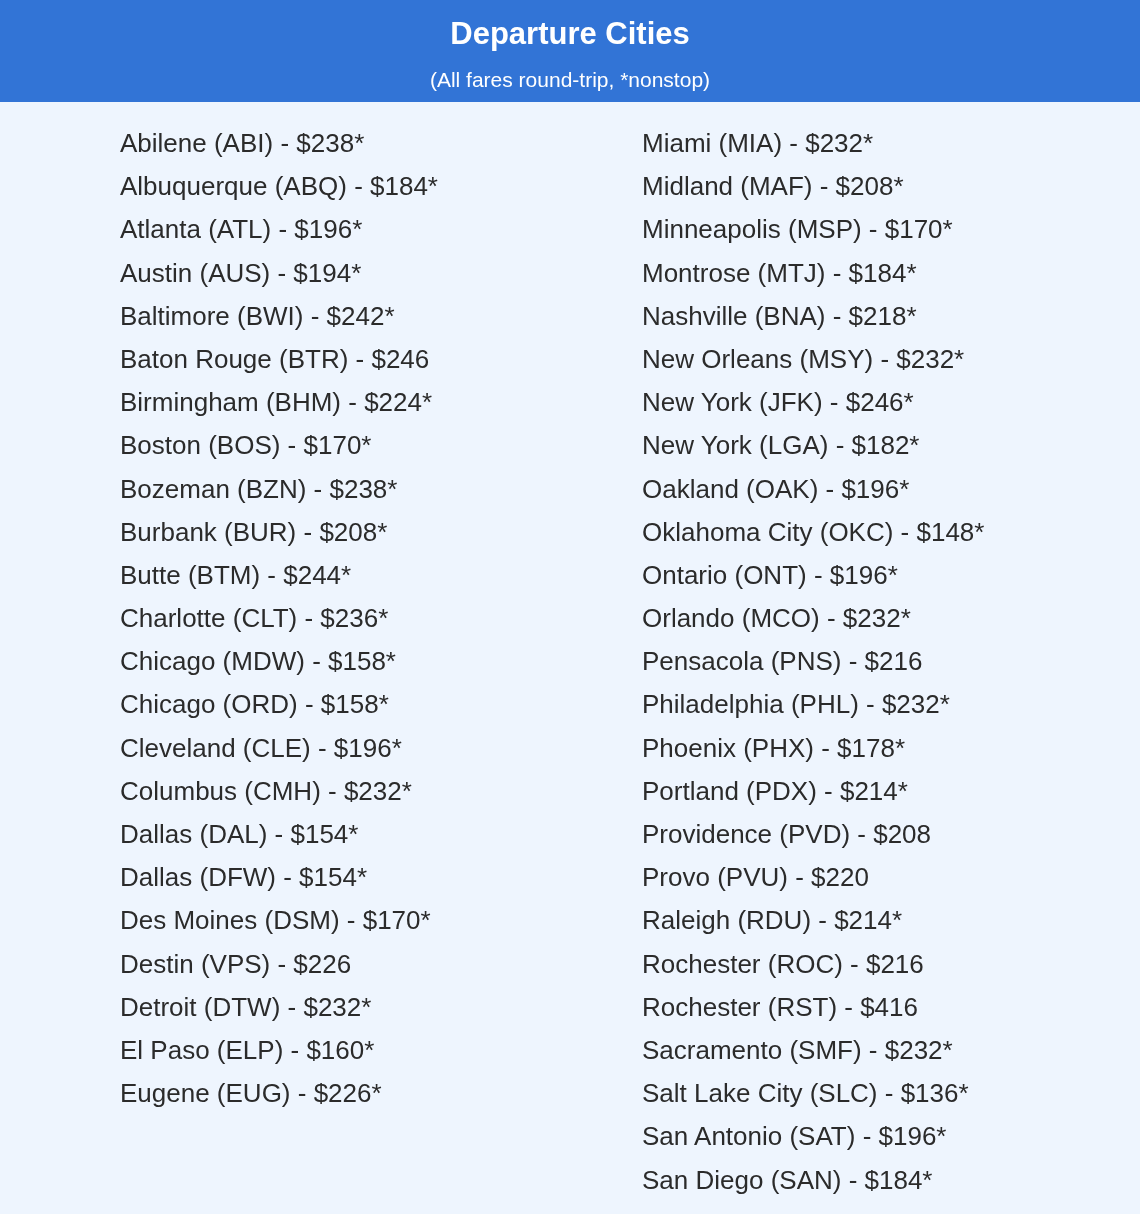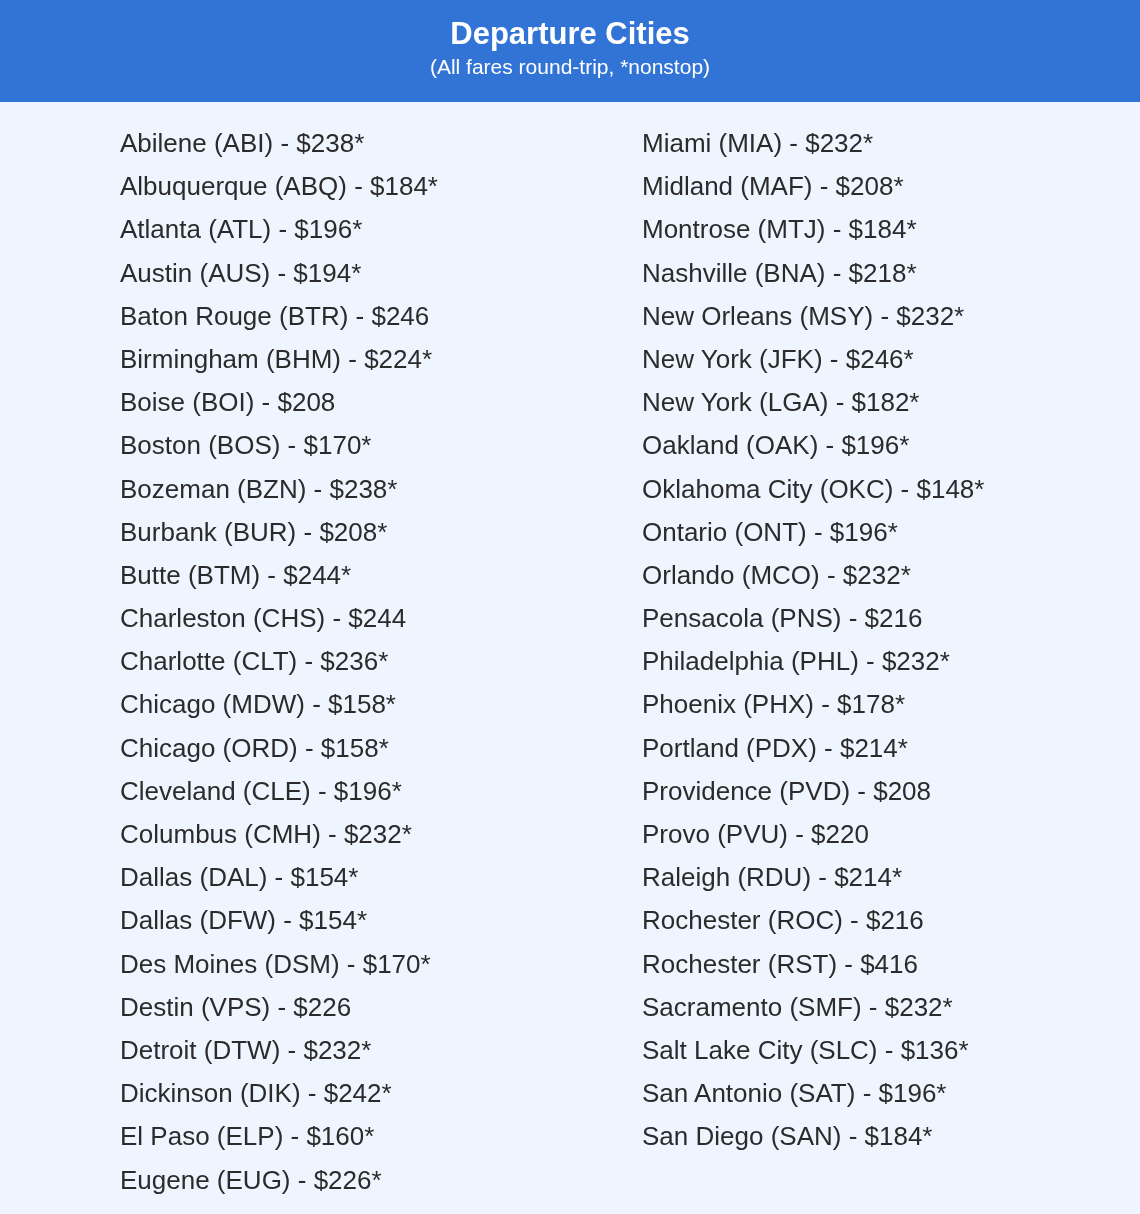--- a/index.html
+++ b/index.html
@@ -23,21 +23,21 @@
       padding-top: 16px;
     }
     .header .title {
       font-size: 31px;
       font-weight: bold;
       line-height: 36px;
     }
     .header .subtitle {
       font-size: 21px;
       line-height: 26px;
-      margin-top: 2px;
+      margin-top: 15px;
     }
     .content {
       position: relative;
     }
     .col {
       position: absolute;
       top: 20px;
       list-style: none;
       margin: 0;
       padding: 0;
@@ -58,45 +58,44 @@
   <div class="title">Departure Cities</div>
   <div class="subtitle">(All fares round-trip, *nonstop)</div>
 </div>
 
 <div class="content">
   <ul class="col left">
     <li>Abilene (ABI) - $238*</li>
     <li>Albuquerque (ABQ) - $184*</li>
     <li>Atlanta (ATL) - $196*</li>
     <li>Austin (AUS) - $194*</li>
+    <li>Baltimore (BWI) - $242*</li>
     <li>Baton Rouge (BTR) - $246</li>
     <li>Birmingham (BHM) - $224*</li>
-    <li>Boise (BOI) - $208</li>
     <li>Boston (BOS) - $170*</li>
     <li>Bozeman (BZN) - $238*</li>
     <li>Burbank (BUR) - $208*</li>
     <li>Butte (BTM) - $244*</li>
-    <li>Charleston (CHS) - $244</li>
     <li>Charlotte (CLT) - $236*</li>
     <li>Chicago (MDW) - $158*</li>
     <li>Chicago (ORD) - $158*</li>
     <li>Cleveland (CLE) - $196*</li>
     <li>Columbus (CMH) - $232*</li>
     <li>Dallas (DAL) - $154*</li>
     <li>Dallas (DFW) - $154*</li>
     <li>Des Moines (DSM) - $170*</li>
     <li>Destin (VPS) - $226</li>
     <li>Detroit (DTW) - $232*</li>
-    <li>Dickinson (DIK) - $242*</li>
     <li>El Paso (ELP) - $160*</li>
     <li>Eugene (EUG) - $226*</li>
   </ul>
   <ul class="col right">
     <li>Miami (MIA) - $232*</li>
     <li>Midland (MAF) - $208*</li>
+    <li>Minneapolis (MSP) - $170*</li>
     <li>Montrose (MTJ) - $184*</li>
     <li>Nashville (BNA) - $218*</li>
     <li>New Orleans (MSY) - $232*</li>
     <li>New York (JFK) - $246*</li>
     <li>New York (LGA) - $182*</li>
     <li>Oakland (OAK) - $196*</li>
     <li>Oklahoma City (OKC) - $148*</li>
     <li>Ontario (ONT) - $196*</li>
     <li>Orlando (MCO) - $232*</li>
     <li>Pensacola (PNS) - $216</li>

